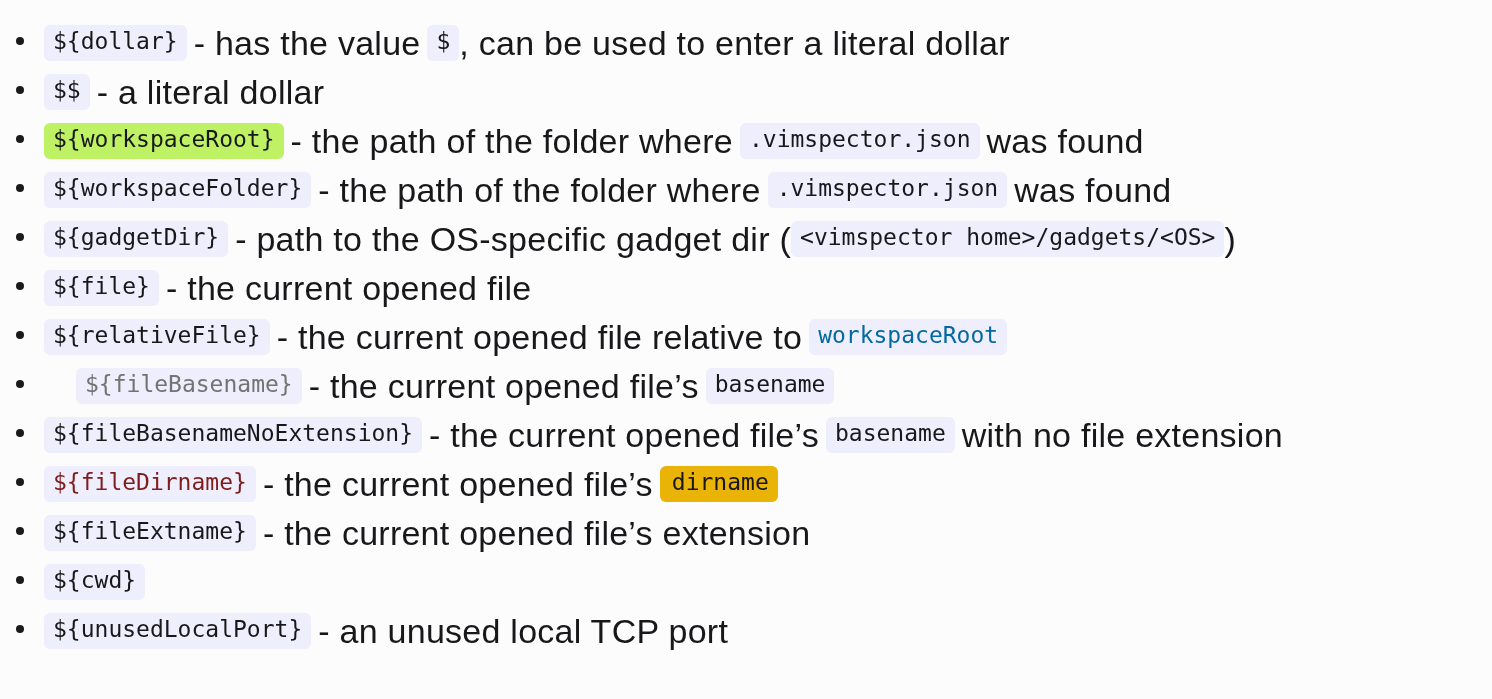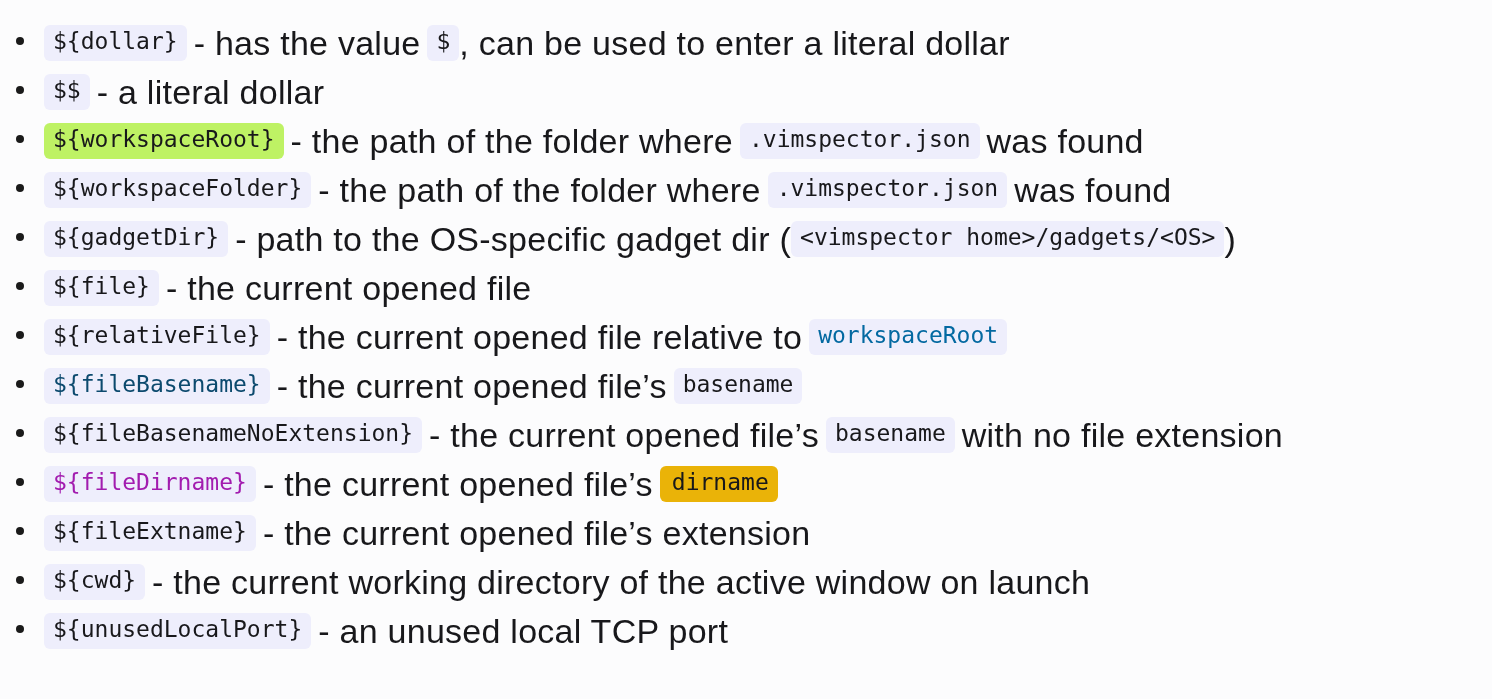--- a/index.html
+++ b/index.html
@@ -116,41 +116,40 @@
       <li class="var-item"><span class="bullet" style="background: rgb(26, 26, 26);"></span><span class="line-inner">
           <code class="chip" style="background: rgb(238, 238, 252); color: rgb(24, 24, 27);">${file}</code>
           <span class="txt sp-lr">- the current opened file</span>
         </span></li>
       <li class="var-item"><span class="bullet" style="background: rgb(26, 26, 26);"></span><span class="line-inner">
           <code class="chip" style="background: rgb(238, 238, 252); color: rgb(24, 24, 27);">${relativeFile}</code>
           <span class="txt sp-lr">- the current opened file relative to</span>
           <code class="chip" style="background: rgb(238, 238, 252); color: #0369a1;">workspaceRoot</code>
         </span></li>
       <li class="var-item"><span class="bullet" style="background: rgb(26, 26, 26);"></span><span class="line-inner">
-          <code class="chip" style="background: rgb(238, 238, 252); color: #0c4a6e;">${fileBasename}</code>
+          <code class="chip" style="background: rgb(238, 238, 252); color: #737373; margin-left: 32px;">${fileBasename}</code>
           <span class="txt sp-lr">- the current opened file’s</span>
           <code class="chip" style="background: rgb(238, 238, 252); color: rgb(24, 24, 27);">basename</code>
         </span></li>
       <li class="var-item"><span class="bullet" style="background: rgb(26, 26, 26);"></span><span class="line-inner">
           <code class="chip" style="background: rgb(238, 238, 252); color: rgb(24, 24, 27);">${fileBasenameNoExtension}</code>
           <span class="txt sp-lr">- the current opened file’s</span>
           <code class="chip" style="background: rgb(238, 238, 252); color: rgb(24, 24, 27);">basename</code>
           <span class="txt sp-lr">with no file extension</span>
         </span></li>
       <li class="var-item"><span class="bullet" style="background: rgb(26, 26, 26);"></span><span class="line-inner">
-          <code class="chip" style="background: rgb(238, 238, 252); color: #a21caf;">${fileDirname}</code>
+          <code class="chip" style="background: rgb(238, 238, 252); color: #7f1d1d;">${fileDirname}</code>
           <span class="txt sp-lr">- the current opened file’s</span>
           <code class="chip" style="background: #eab308; color: rgb(24, 24, 27); padding-left: 12px;">dirname</code>
         </span></li>
       <li class="var-item"><span class="bullet" style="background: rgb(26, 26, 26);"></span><span class="line-inner">
           <code class="chip" style="background: rgb(238, 238, 252); color: rgb(24, 24, 27);">${fileExtname}</code>
           <span class="txt sp-lr">- the current opened file’s extension</span>
         </span></li>
       <li class="var-item"><span class="bullet" style="background: rgb(26, 26, 26);"></span><span class="line-inner">
           <code class="chip" style="background: rgb(238, 238, 252); color: rgb(24, 24, 27);">${cwd}</code>
-          <span class="txt sp-lr">- the current working directory of the active window on launch</span>
         </span></li>
       <li class="var-item"><span class="bullet" style="background: rgb(26, 26, 26);"></span><span class="line-inner">
           <code class="chip" style="background: rgb(238, 238, 252); color: rgb(24, 24, 27);">${unusedLocalPort}</code>
           <span class="txt sp-lr">- an unused local TCP port</span>
         </span></li>
     </ul>
 </div>
 
 </body></html>

